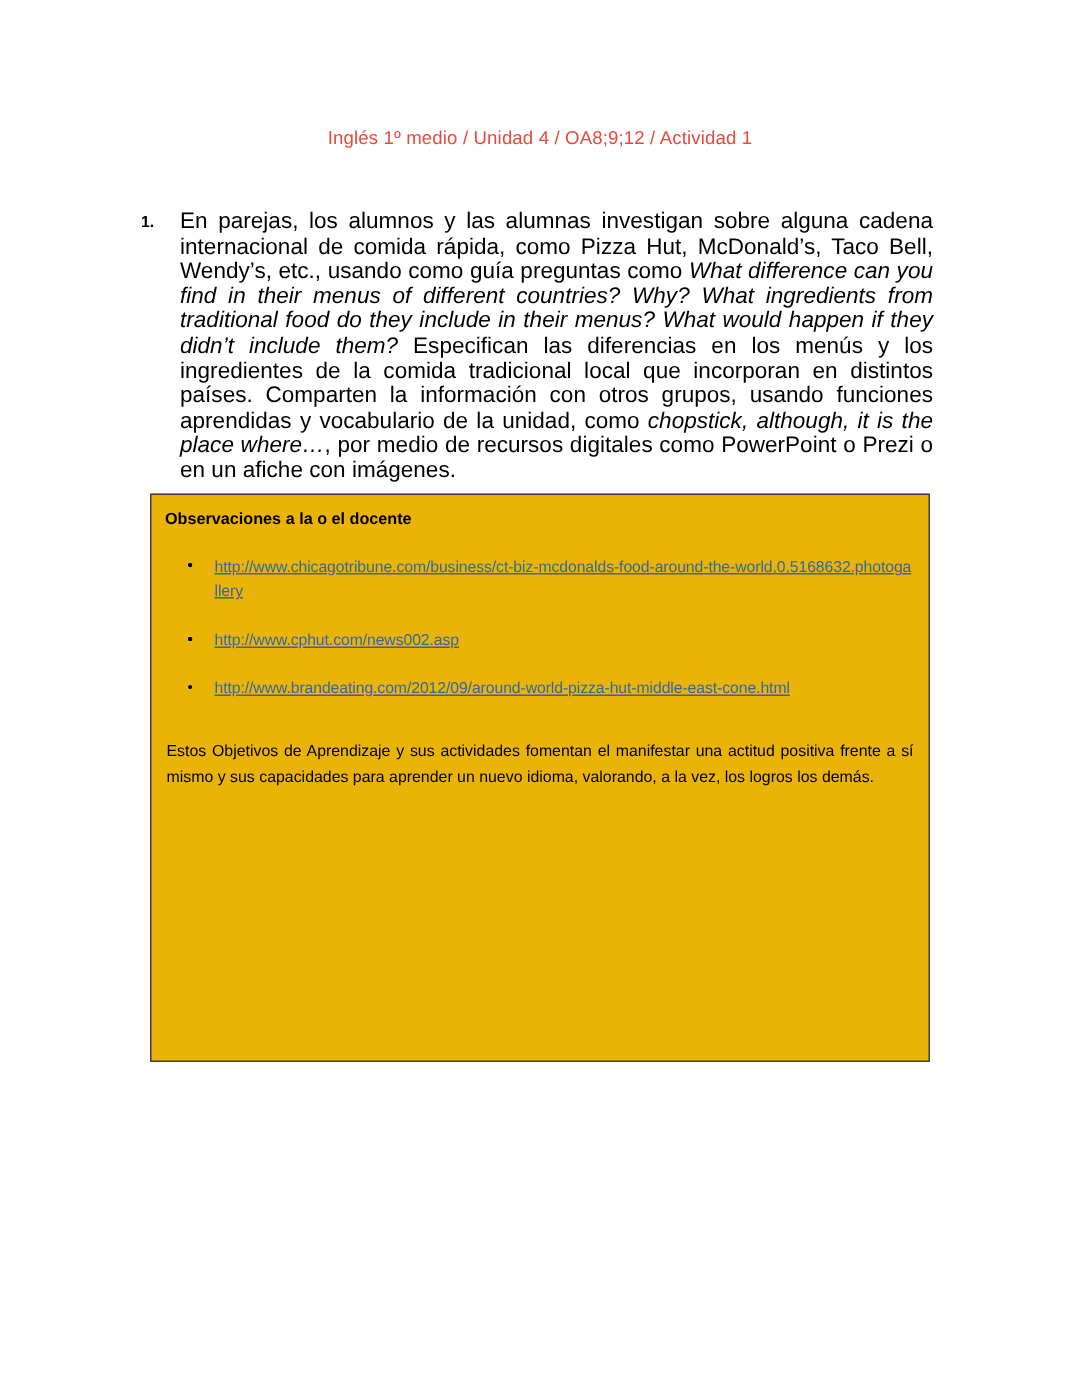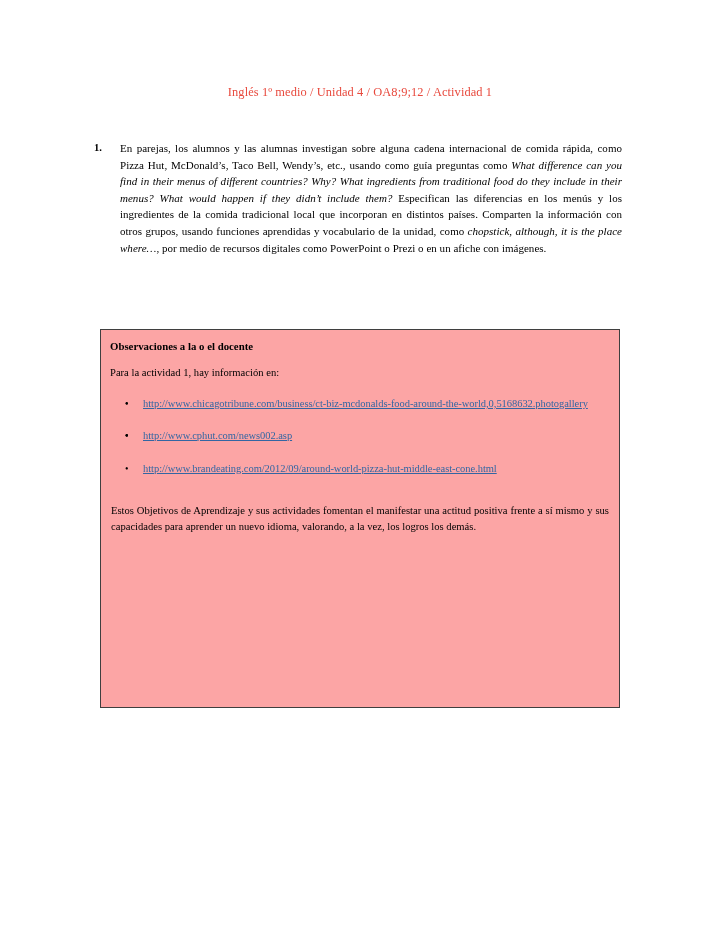--- a/index.html
+++ b/index.html
@@ -17,21 +17,20 @@
     overflow: hidden;
   }
 
   .page {
     position: absolute;
     left: 0;
     top: 0;
     width: 604px;
     height: 932px;
     background: #ffffff;
-    font-family: Liberation Serif, serif;
   }
 
   
   .doc-title {
     position: absolute;
     left: 90px;
     top: 84px;
     width: 540px;
     text-align: center;
     font-size: 12.4px;
@@ -55,41 +54,41 @@
   .activity-num {
     flex: 0 0 auto;
     width: 26px;
     font-size: 10.6px;
     line-height: 16.6px;
     font-weight: bold;
     color: #000;
   }
   .activity-body {
     flex: 1 1 auto;
-    font-size: 11px;
+    font-size: 15px;
     line-height: 16.6px;
     text-align: justify;
     text-justify: inter-word;
     color: #000;
     letter-spacing: 0.02px;
   }
   .activity-body i {
     font-style: italic;
   }
 
   
   .obs-box {
     position: absolute;
     left: 100px;
     top: 329px;
     width: 520px;
     height: 379px;
     box-sizing: border-box;
     border: 1.2px solid #3f3f3f;
-    background: #fca5a5;
+    background: #eab308;
     padding: 8px 10px 6px 9px;
   }
   .obs-title {
     font-size: 10.8px;
     font-weight: bold;
     line-height: 15px;
     margin: 1px 0 0 0;
     color: #000;
   }
   .obs-intro {
@@ -150,21 +149,20 @@
     <div class="activity-row">
       <div class="activity-num">1.</div>
       <div class="activity-body"><span>En parejas, los alumnos y las alumnas investigan sobre alguna cadena internacional de comida rápida, como Pizza Hut, McDonald’s, Taco Bell, Wendy’s, etc., usando como guía preguntas como </span><i>What difference can you find in their menus of different countries? Why? What ingredients from traditional food do they include in their menus? What would happen if they didn’t include them?</i><span> Especifican las diferencias en los menús y los ingredientes de la comida tradicional local que incorporan en distintos países. Comparten la información con otros grupos, usando funciones aprendidas y vocabulario de la unidad, como </span><i>chopstick, although, it is the place where…</i><span>, por medio de recursos digitales como PowerPoint o Prezi o en un afiche con imágenes.</span></div>
     </div>
   </div>
 
   <div class="obs-box">
 
     <div class="obs-title">Observaciones a la o el docente</div>
 
-    <div class="obs-intro">Para la actividad 1, hay información en:</div>
 
     <ul class="link-list">
       <li class="link-item">
         <span class="link-bullet">•</span>
       </li>
       <li class="link-item">
         <span class="link-bullet">•</span>
         <a class="link-anchor" href="#">http://www.chicagotribune.com/business/ct-biz-mcdonalds-food-around-the-world,0,5168632.photogallery</a>
       </li>
       <li class="link-item">

